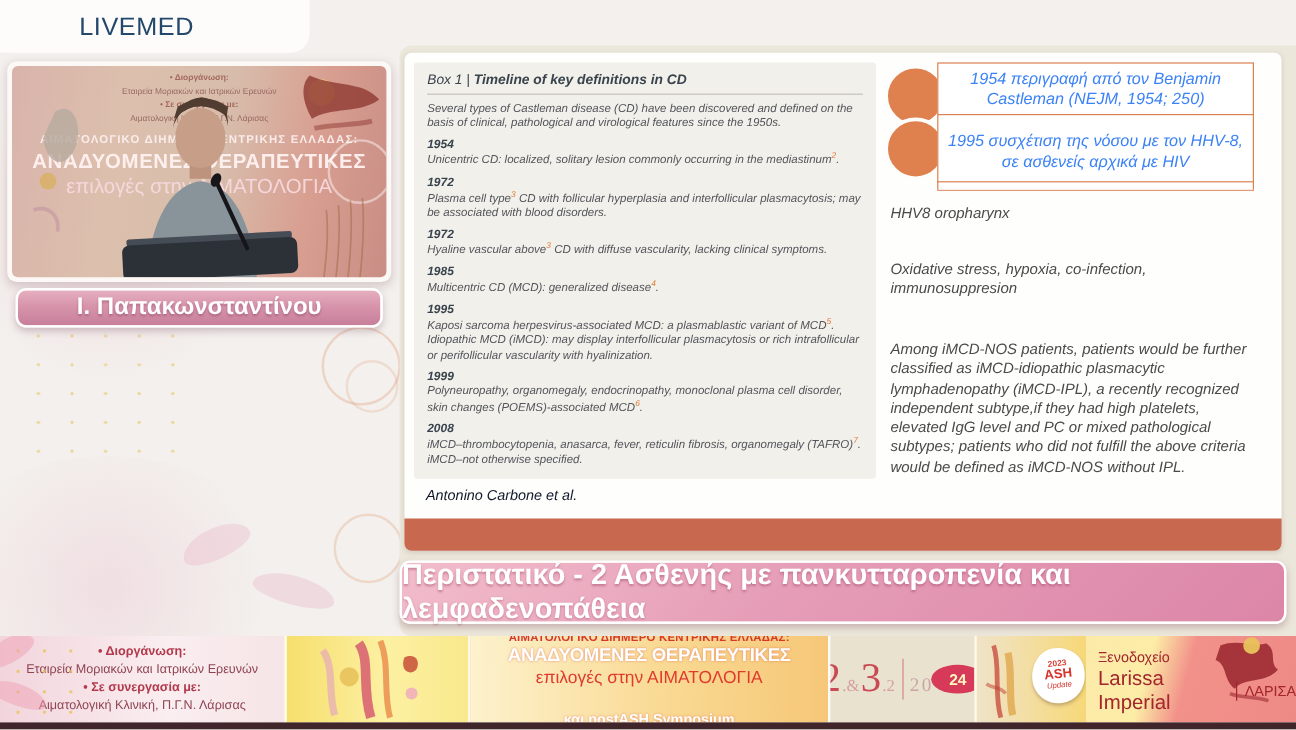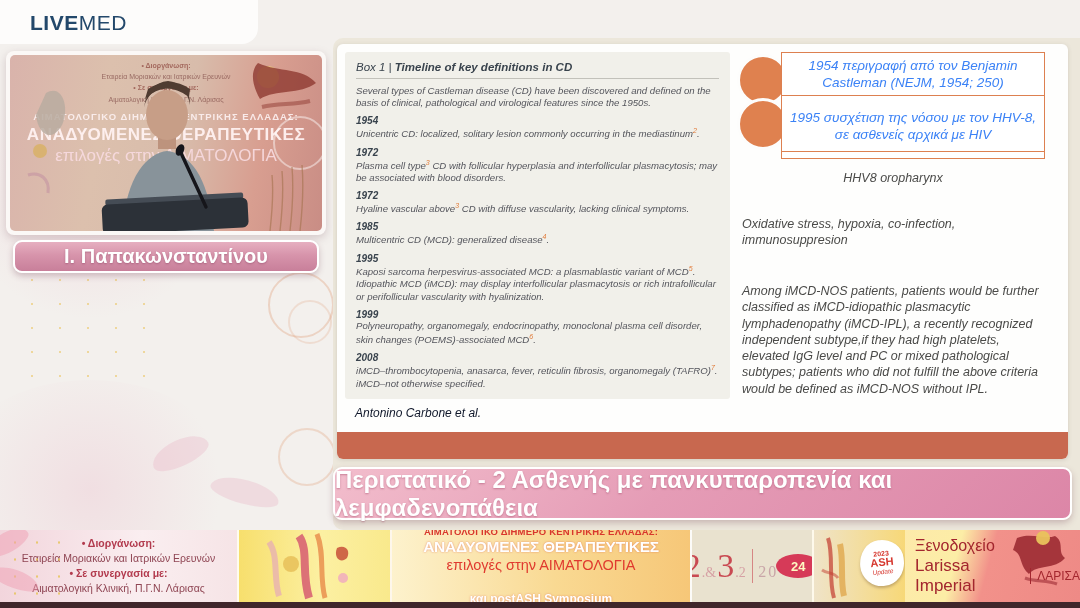--- a/index.html
+++ b/index.html
@@ -21,21 +21,21 @@
   .bg-ring { border:2px solid rgba(222,150,108,.32); border-radius:50%; }
   .ring1 { left:268px; top:272px; width:66px; height:66px; }
   .ring2 { left:288px; top:300px; width:44px; height:44px; border-color:rgba(222,150,108,.22); }
   .ring3 { left:278px; top:428px; width:58px; height:58px; border-color:rgba(222,150,108,.28); }
   .bg-leaf { background:rgba(233,172,192,.30); border-radius:50% 50% 50% 50%/60% 60% 40% 40%; }
   .leaf1 { left:150px; top:440px; width:60px; height:26px; transform:rotate(-25deg); }
   .leaf2 { left:210px; top:480px; width:70px; height:24px; transform:rotate(15deg); }
 
   
   .logo { position:absolute; left:30px; top:11px; font-size:21px; letter-spacing:.5px; color:#23486b; }
-  .logo b { font-weight:700; }
+  .logo b { font-weight:400;margin-left:36px; }
   .logo span.thin { font-weight:400; }
 
   
   .video-card { position:absolute; left:6px; top:51px; width:320px; height:184px;
     background:#fbf8f6; border-radius:8px; padding:4px; box-shadow:0 3px 8px rgba(120,80,90,.25); }
   .video { position:relative; width:100%; height:100%; border-radius:5px; overflow:hidden;
     background:linear-gradient(100deg,#d9b3ab 0%,#dcc0ad 30%,#d8bcab 55%,#d89e90 78%,#c98d85 100%); }
   .vb-org { position:absolute; top:5px; left:0; right:0; text-align:center;
     font-size:7px; line-height:1.6; color:#8d5b55; opacity:.85; }
   .vb-org .vb-bold { font-weight:700; color:#9a5a50; }
@@ -79,21 +79,21 @@
     background:#df814f; border:3px solid #fdfdfc; }
   .sa-c1 { left:2px; top:2px; } .sa-c2 { left:2px; top:46px; }
   .sa-box { position:absolute; left:46px; width:264px; background:#fff;
     border:1.6px solid #dd8050; display:flex; align-items:center; justify-content:center;
     text-align:center; font-size:13.5px; line-height:1.25; color:#3b82f6; padding:2px 8px; }
   .sa-b1 { top:0; height:46px; }
   .sa-b2 { top:43px; height:64px; }
   .sa-strip { position:absolute; left:46px; top:99px; width:264px; height:7px;
     background:#fff; border:1.6px solid #dd8050; border-bottom:none; }
   .note { position:absolute; left:7px; width:302px; font-size:12.5px; line-height:1.3; color:#4a4a48; }
-  .note1 { top:118px;text-align:center; } .note2 { top:164px; } .note3 { top:231px; }
+  .note1 { top:118px; } .note2 { top:164px; } .note3 { top:231px; }
 
   
   .banner { position:absolute; left:333px; top:467px; width:739px; height:53px;
     border:2px solid #fff; border-radius:9px;
     background:linear-gradient(135deg,#f2bdcc 0%,#e59cb6 45%,#dc86a7 100%);
     box-shadow:0 3px 6px rgba(120,70,90,.3);
     display:flex; align-items:center; justify-content:center;
     color:#fff; font-size:24px; font-weight:700; text-shadow:0 1px 2px rgba(150,60,90,.45); }
 
   
@@ -125,21 +125,21 @@
     border-radius:50%; background:#d63a58; color:#fef9c3; font-size:13px; font-weight:700;
     font-family:Liberation Sans, sans-serif; align-self:center; margin-left:-2px; }
   .f-e { width:93px; background:linear-gradient(90deg,#efe3c8,#f7d878); border-left:2px solid rgba(255,255,255,.85); }
   .ash-badge { position:absolute; right:1px; top:10px; width:44px; height:46px; background:#fff;
     border-radius:48% 52% 50% 50%/55% 45% 52% 48%; transform:rotate(-6deg);
     box-shadow:0 2px 3px rgba(120,90,60,.4); display:flex; flex-direction:column;
     align-items:center; justify-content:center; color:#d6372e; line-height:1.05; }
   .ash-y { font-size:7px; font-weight:700; } .ash-o { font-size:11px; font-weight:800; } .ash-u { font-size:6.5px; font-style:italic; }
   .f-f { flex:1; background:linear-gradient(105deg,#fdeaaa 0%,#fceda6 30%,#f2918a 48%,#ee8a86 100%); }
   .ff-text { position:absolute; left:10px; bottom:6px; color:#a3262e; }
-  .ff-hotel { font-size:16px; margin-bottom:1px; }
+  .ff-hotel { font-size:12px; margin-bottom:1px; }
   .ff-line2 { display:flex; align-items:center; }
   .ff-imp { font-size:17px; }
   .ff-bar { width:1.5px; height:16px; background:#a3262e; margin:0 6px; }
   .ff-city { font-size:12px; }
   .f-strip { position:absolute; left:0; top:602px; width:1080px; height:6px; background:#40262b; }
 </style>
 </head>
 <body>
 
 <div class="bg-deco bg-topcard"></div>

